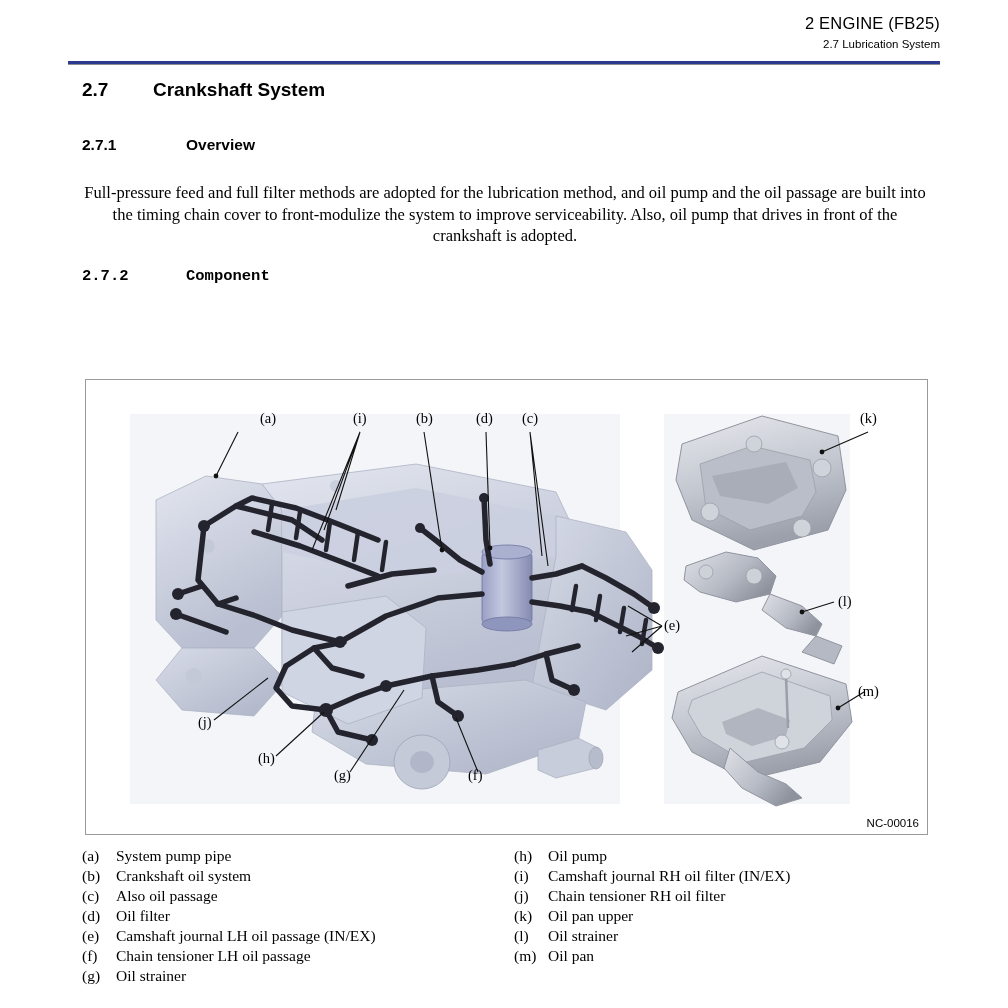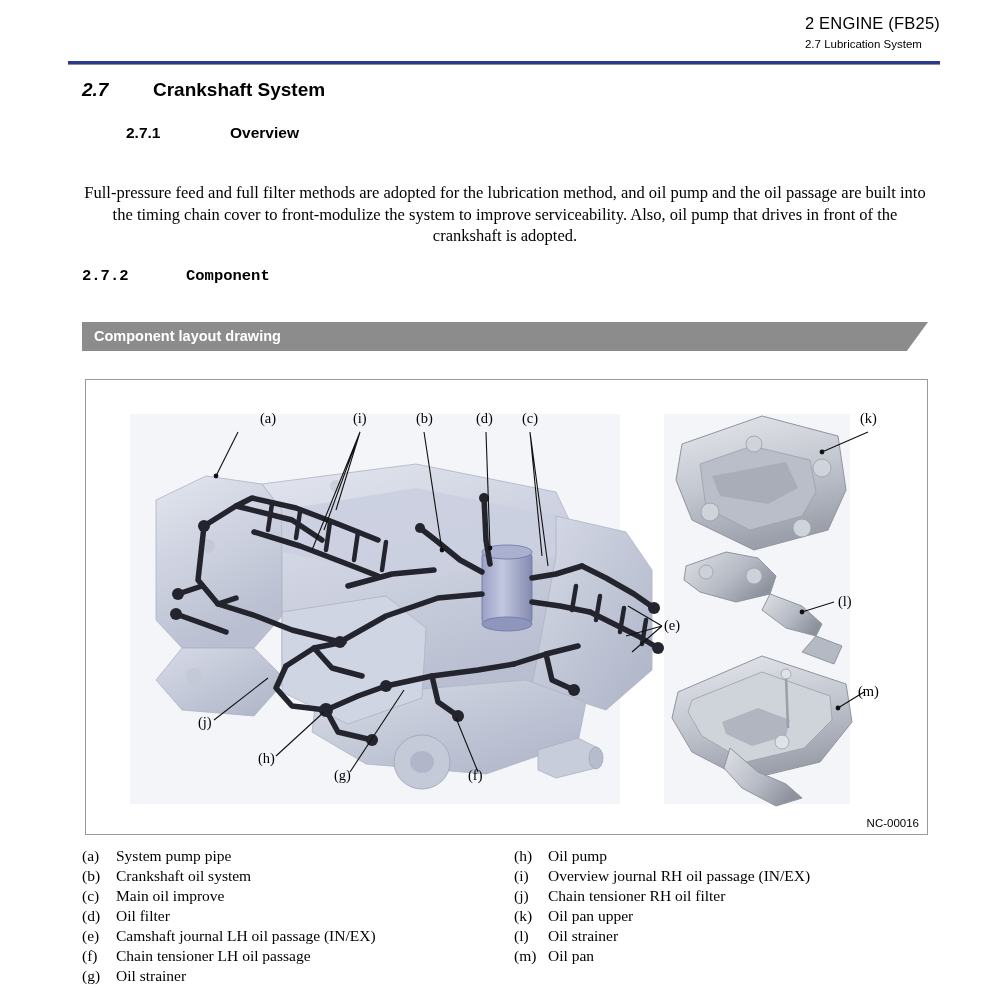--- a/index.html
+++ b/index.html
@@ -19,20 +19,21 @@
     width: 1008px;
     height: 1008px;
     box-sizing: border-box;
   }
 
   
   .header {
     position: absolute;
     top: 14px;
     right: 68px;
+    text-align: right;
   }
   .header-title {
     font-family: "Liberation Sans", sans-serif;
     font-size: 16.5px;
     letter-spacing: 0.2px;
     color: #000;
   }
   .header-sub {
     font-family: "Liberation Sans", sans-serif;
     font-size: 11.5px;
@@ -58,30 +59,30 @@
 
   
   .h1 {
     position: absolute;
     left: 82px;
     top: 79px;
     font-family: "Liberation Sans", sans-serif;
     font-weight: bold;
     font-size: 19px;
   }
-  .h1 .num { display: inline-block; width: 71px; font-style: italic; }
+  .h1 .num { display: inline-block; width: 71px; }
 
   .h2 {
     position: absolute;
     left: 82px;
     font-family: "Liberation Sans", sans-serif;
     font-weight: bold;
     font-size: 15.5px;
   }
-  .h2.overview { top: 124px; margin-left: 44px; }
+  .h2.overview { top: 136px; }
   .h2.component { top: 267px; font-family: Liberation Mono, monospace; }
   .h2 .num { display: inline-block; width: 104px; }
 
   .body-text {
     position: absolute;
     left: 82px;
     top: 182px;
     width: 846px;
     font-size: 16.5px;
     line-height: 21.5px;
@@ -206,24 +207,20 @@
   <div class="h2 overview">
     <span class="num">2.7.1</span><span>Overview</span>
   </div>
 
   <div class="body-text">Full-pressure feed and full filter methods are adopted for the lubrication method, and oil pump and the oil passage are built into the timing chain cover to front-modulize the system to improve serviceability. Also, oil pump that drives in front of the crankshaft is adopted.</div>
 
   <div class="h2 component">
     <span class="num">2.7.2</span><span>Component</span>
   </div>
 
-  <div class="banner">
-    <div class="banner-shape"></div>
-    <div class="banner-label">Component layout drawing</div>
-  </div>
 
   <div class="figure">
     <div class="panel-left"></div>
     <div class="panel-right"></div>
 
     <svg class="fig-canvas" viewBox="0 0 841 454" preserveAspectRatio="none">
       <defs>
         <linearGradient id="gEng" x1="0" y1="0" x2="0.4" y2="1">
           <stop offset="0%" stop-color="#e2e5ef"></stop>
           <stop offset="100%" stop-color="#b6bccf"></stop>
@@ -418,21 +415,21 @@
       <div class="legend-item">
         <span class="legend-key">(a)</span>
         <span class="legend-text">System pump pipe</span>
       </div>
       <div class="legend-item">
         <span class="legend-key">(b)</span>
         <span class="legend-text">Crankshaft oil system</span>
       </div>
       <div class="legend-item">
         <span class="legend-key">(c)</span>
-        <span class="legend-text">Main oil improve</span>
+        <span class="legend-text">Also oil passage</span>
       </div>
       <div class="legend-item">
         <span class="legend-key">(d)</span>
         <span class="legend-text">Oil filter</span>
       </div>
       <div class="legend-item">
         <span class="legend-key">(e)</span>
         <span class="legend-text">Camshaft journal LH oil passage (IN/EX)</span>
       </div>
       <div class="legend-item">
@@ -444,21 +441,21 @@
         <span class="legend-text">Oil strainer</span>
       </div>
     </div>
     <div class="legend-col right">
       <div class="legend-item">
         <span class="legend-key">(h)</span>
         <span class="legend-text">Oil pump</span>
       </div>
       <div class="legend-item">
         <span class="legend-key">(i)</span>
-        <span class="legend-text">Overview journal RH oil passage (IN/EX)</span>
+        <span class="legend-text">Camshaft journal RH oil filter (IN/EX)</span>
       </div>
       <div class="legend-item">
         <span class="legend-key">(j)</span>
         <span class="legend-text">Chain tensioner RH oil filter</span>
       </div>
       <div class="legend-item">
         <span class="legend-key">(k)</span>
         <span class="legend-text">Oil pan upper</span>
       </div>
       <div class="legend-item">

